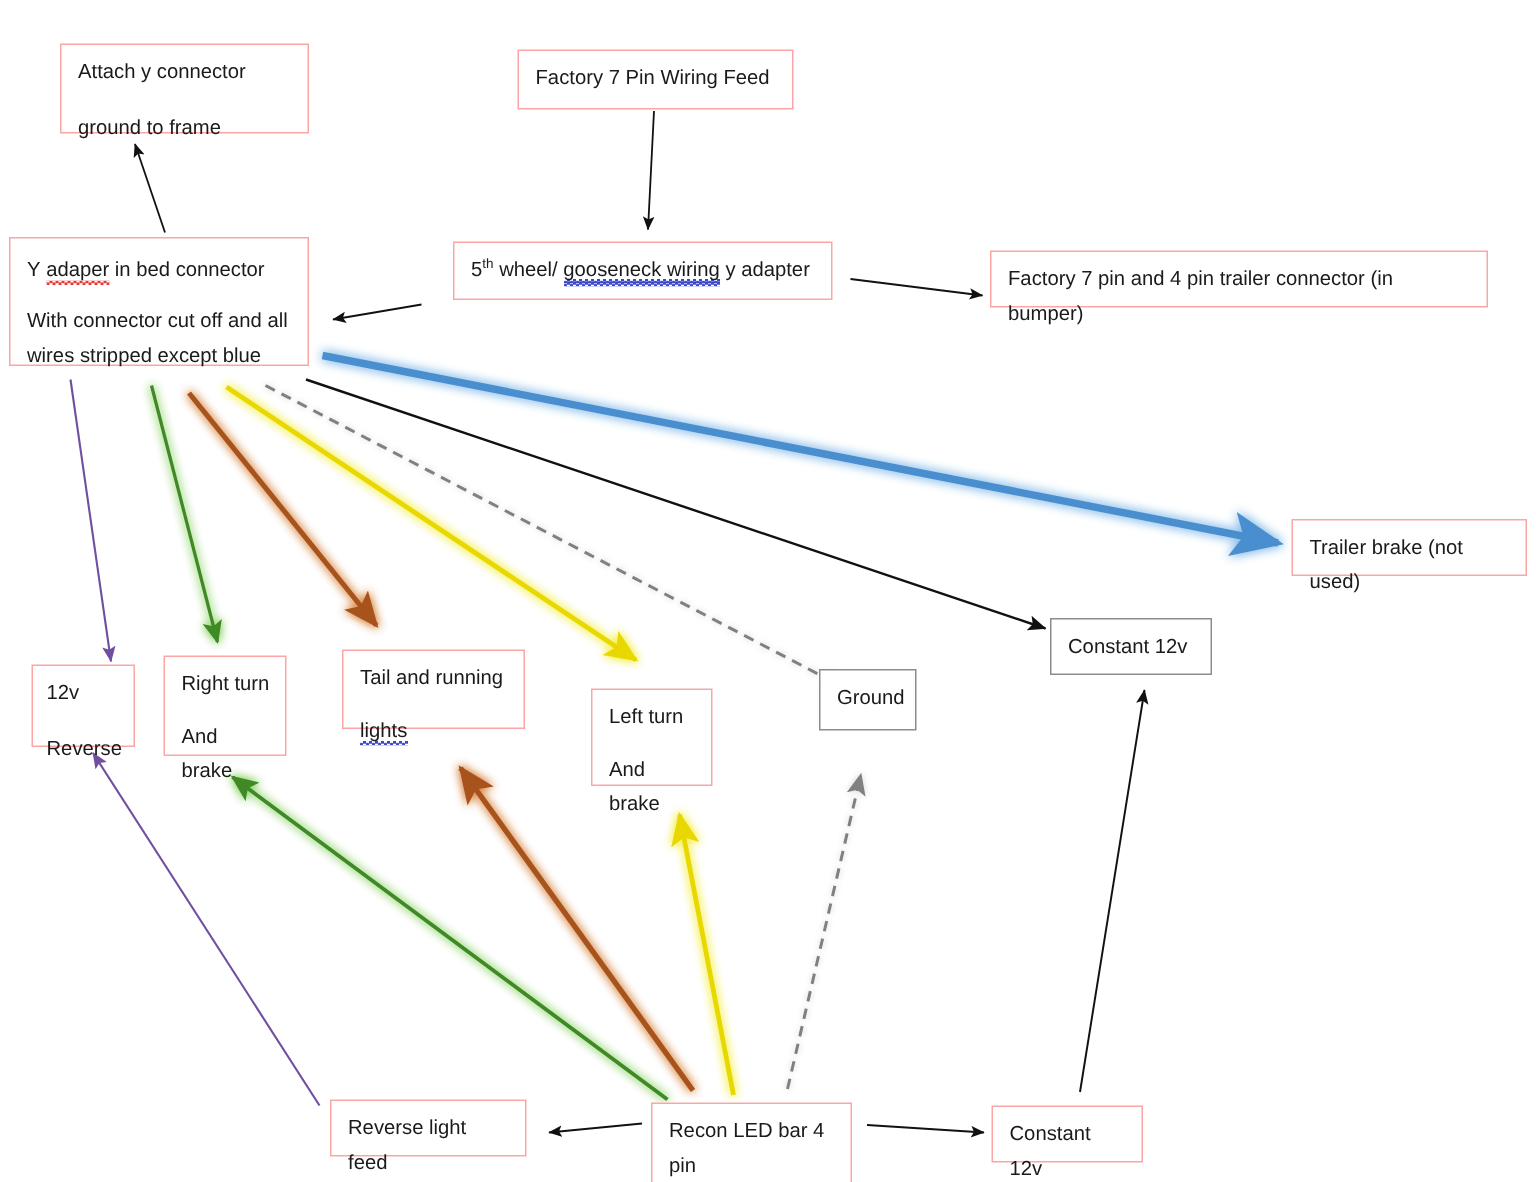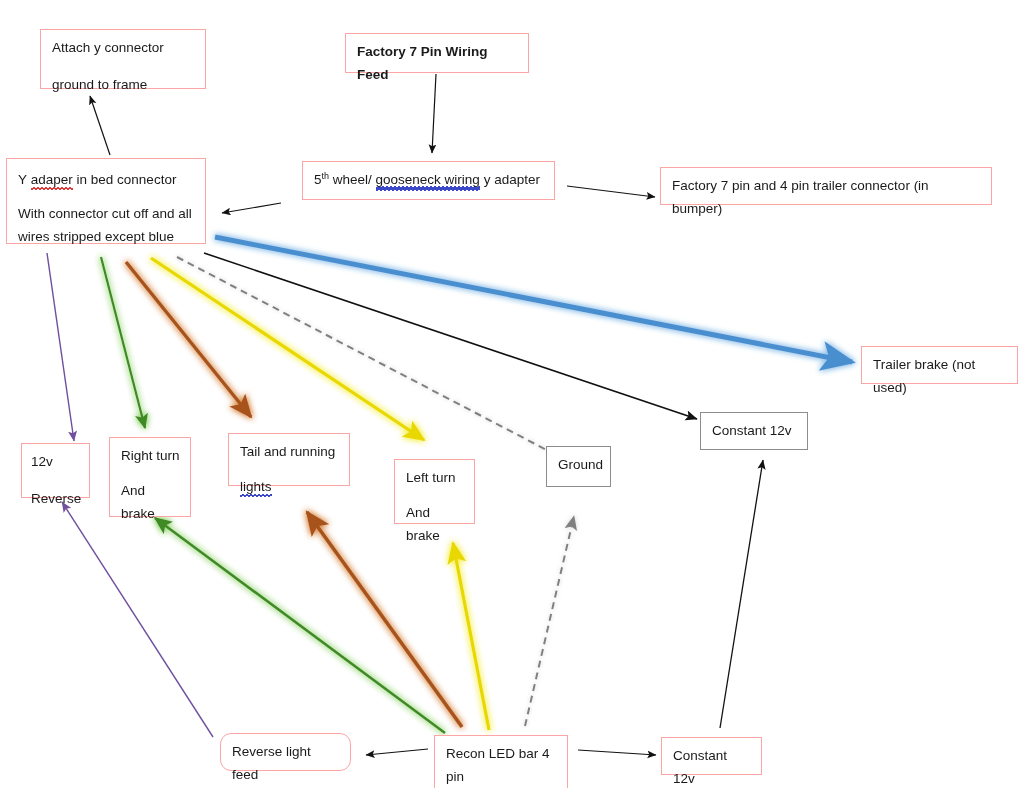--- a/index.html
+++ b/index.html
@@ -179,21 +179,21 @@
     <line x1="578" y1="750" x2="656" y2="755" stroke="#111111" stroke-width="1.2" marker-end="url(#ah-black)"></line>
 
     <line x1="720" y1="728" x2="763" y2="460" stroke="#111111" stroke-width="1.3" marker-end="url(#ah-black)"></line>
   </svg>
 
   <div class="node tight" style="left:40px;top:29px;width:166px;height:60px;">
     <p>Attach y connector</p>
     <p>ground to frame</p>
   </div>
 
-  <div class="node" style="left:345px;top:33px;width:184px;height:40px;font-weight:bold;">
+  <div class="node" style="left:345px;top:33px;width:184px;height:40px;">
     <p>Factory 7 Pin Wiring Feed</p>
   </div>
 
   <div class="node" style="left:6px;top:158px;width:200px;height:86px;padding-top:9px;">
     <p>Y&nbsp;<span class="sq-red">adaper</span>&nbsp;in bed connector</p>
     <p style="margin-top:11px;">With connector cut off and all</p>
     <p style="margin-top:0;">wires stripped except blue</p>
   </div>
 
   <div class="node" style="left:302px;top:161px;width:253px;height:39px;">
@@ -210,40 +210,40 @@
 
   <div class="node gray" style="left:700px;top:412px;width:108px;height:38px;">
     <p>Constant 12v</p>
   </div>
 
   <div class="node tight" style="left:21px;top:443px;width:69px;height:55px;padding-left:9px;">
     <p>12v</p>
     <p>Reverse</p>
   </div>
 
-  <div class="node" style="left:109px;top:437px;width:82px;height:80px;">
+  <div class="node" style="left:109px;top:437px;width:82px;height:67px;">
     <p>Right turn</p>
     <p>And brake</p>
   </div>
 
   <div class="node" style="left:228px;top:433px;width:122px;height:53px;">
     <p>Tail and running</p>
     <p><span class="sq-blue">lights</span></p>
   </div>
 
   <div class="node" style="left:394px;top:459px;width:81px;height:65px;">
     <p>Left turn</p>
     <p>And brake</p>
   </div>
 
   <div class="node gray" style="left:546px;top:446px;width:65px;height:41px;">
     <p>Ground</p>
   </div>
 
-  <div class="node" style="left:220px;top:733px;width:131px;height:38px;border-radius:11px;">
+  <div class="node" style="left:220px;top:733px;width:131px;height:38px;">
     <p>Reverse light feed</p>
   </div>
 
   <div class="node tight" style="left:434px;top:735px;width:134px;height:58px;">
     <p>Recon LED bar 4 pin</p>
 
   </div>
 
   <div class="node" style="left:661px;top:737px;width:101px;height:38px;">
     <p>Constant 12v</p>

